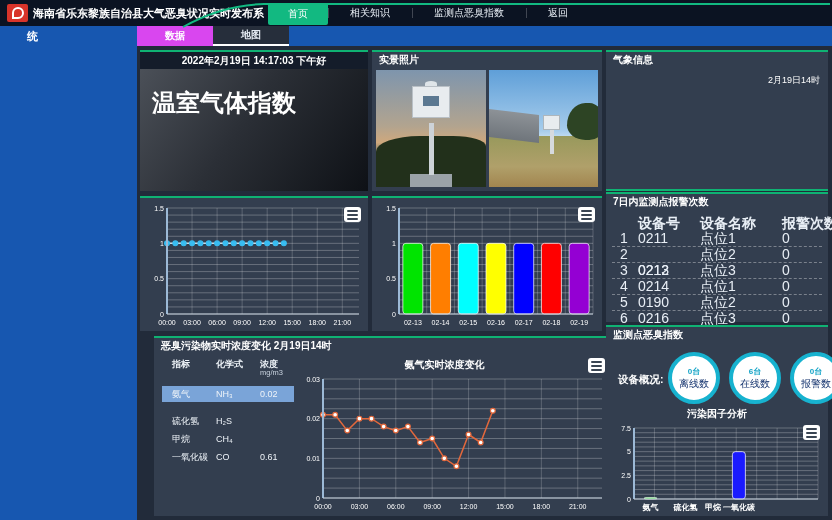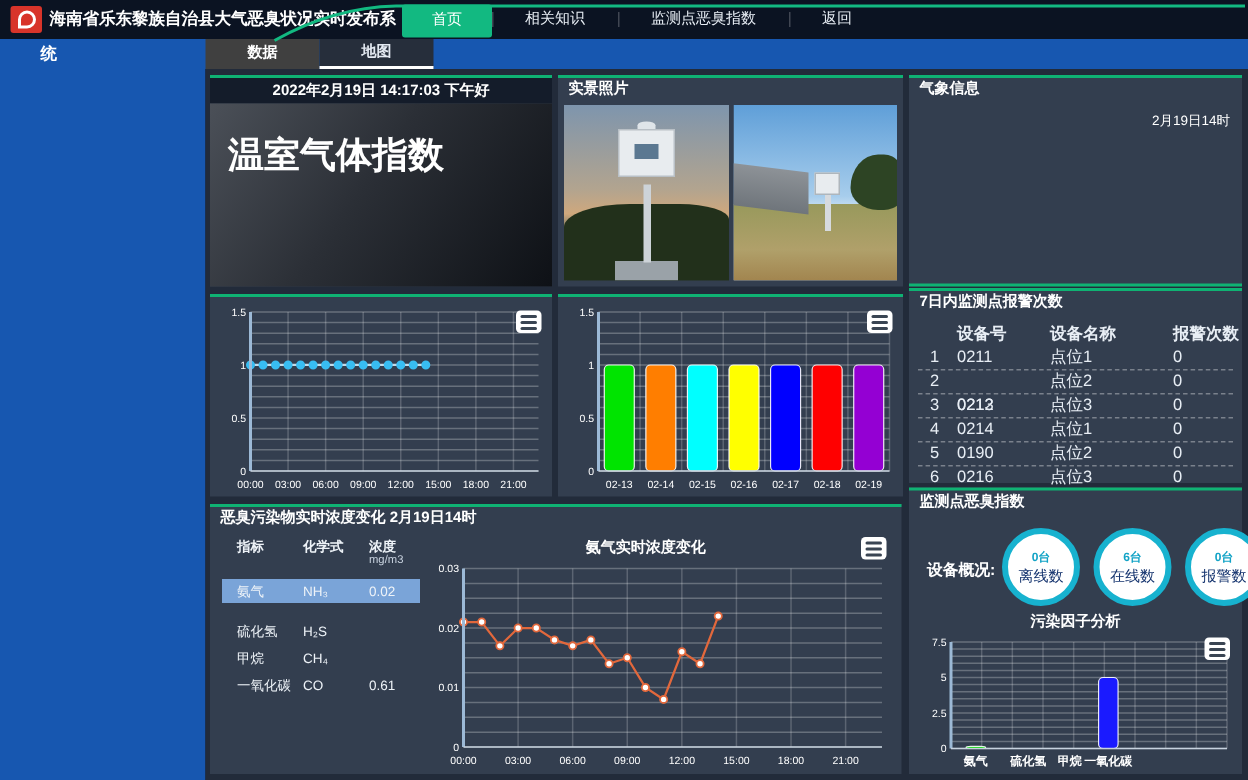--- a/index.html
+++ b/index.html
@@ -17,35 +17,35 @@
   .nav-item{position:relative;padding:0 22px;font-size:10px;color:#e8eef5;height:26px;line-height:26px;cursor:pointer;white-space:nowrap}
   .nav-item+.nav-item::before{content:"";position:absolute;left:0;top:8px;bottom:8px;width:1px;background:rgba(255,255,255,.22)}
   .nav-item.active{background:#12b981;color:#fff;height:22px;line-height:22px;margin-top:2px;padding:0 20px;border-radius:2px}
   .nav-item.active::before{display:none}
 
   
   .tabs-row{position:absolute;left:0;top:26px;width:832px;height:20px;background:#1757b0;z-index:4}
   .title-wrap{position:absolute;left:27px;top:0;line-height:20px;font-size:11px;font-weight:bold;color:#fff}
   .tabs{position:absolute;left:137px;top:0;height:20px;display:flex}
   .tab{width:76px;text-align:center;font-size:10px;font-weight:bold;color:#e3e9f1;line-height:20px;cursor:pointer;box-sizing:border-box}
-  .tab.active{background:#404040;color:#fff}
+  .tab.active{background:#d946ef;color:#fff}
   .tab:not(.active){background:#262e3b;border-bottom:2px solid #fff;line-height:18px}
   .sidebar{position:absolute;left:0;top:46px;width:137px;height:474px;background:#1757b0}
   .content{position:absolute;left:137px;top:46px;width:695px;height:474px;background:#222b3a}
 
   
   .panel{position:absolute;background:#333e4f;border-top:2px solid #0fb273;box-sizing:border-box;z-index:2}
   .ptitle{height:16px;line-height:16px;padding-left:7px;font-size:10px;font-weight:bold;color:#fff}
   #p-greeting{left:140px;top:50px;width:228px;height:141px}
   #p-photos  {left:372px;top:50px;width:230px;height:141px}
   #p-weather {left:606px;top:50px;width:222px;height:141px;border-bottom:2px solid #0fb273}
   #p-chart1  {left:140px;top:196px;width:228px;height:135px}
   #p-chart2  {left:372px;top:196px;width:230px;height:135px}
   #p-alarms  {left:606px;top:192px;width:222px;height:130px}
-  #p-pollutants{left:140px;top:336px;width:461px;height:180px}
+  #p-pollutants{left:154px;top:336px;width:461px;height:180px}
   #p-devices {left:606px;top:325px;width:222px;height:191px}
 
   
   .datebar{height:17px;background:#141c2a;color:#fff;font-size:10px;font-weight:bold;text-align:center;line-height:17px}
   .headline{position:absolute;top:17px;left:0;right:0;bottom:0;color:#fff;font-size:24px;font-weight:bold;
             padding:18px 12px 0 12px;box-sizing:border-box;
             background:linear-gradient(125deg,#4b5058 0%,#2b2f36 45%,#0e1116 100%)}
 
   
   .photos{position:absolute;top:18px;left:4px;right:4px;bottom:4px;display:flex;gap:3px}
@@ -69,21 +69,21 @@
 
   
   .chart-host{position:absolute}
   #p-chart1 .chart-host,#p-chart2 .chart-host{inset:3px 2px 3px 2px}
   .menu-icon{position:absolute;width:17px;height:15px;background:#fff;border-radius:3px;display:flex;flex-direction:column;
              justify-content:center;gap:2px;padding:0 3px;box-sizing:border-box;cursor:pointer;z-index:3}
   .menu-icon i{display:block;height:2px;background:#3a4553;border-radius:1px}
   #p-chart1 .menu-icon,#p-chart2 .menu-icon{top:9px;right:7px}
 
   
-  .atable{position:absolute;top:22px;left:6px;right:6px;bottom:6px;font-size:11px;color:#e8eef5}
+  .atable{position:absolute;top:22px;left:6px;right:6px;bottom:6px;font-size:14px;color:#e8eef5}
   .ahead{position:relative;height:15px;font-weight:bold}
   .ahead span,.arow span{position:absolute;top:0;line-height:15px;white-space:nowrap}
   .arow{position:relative;height:15px;border-bottom:1px dashed rgba(255,255,255,.35)}
 
   
   .ptable{position:absolute;top:18px;left:8px;width:136px;bottom:6px;font-size:9px;color:#eef3f8}
   .pthead{position:absolute;top:2px;left:0;right:0;height:20px;font-weight:bold}
   .pthead span{position:absolute;white-space:nowrap}
   .punit{position:absolute;top:10px;font-size:7.5px;font-weight:normal;color:#c8d2df}
   .prow{position:absolute;left:0;right:4px;height:16px;line-height:16px}

